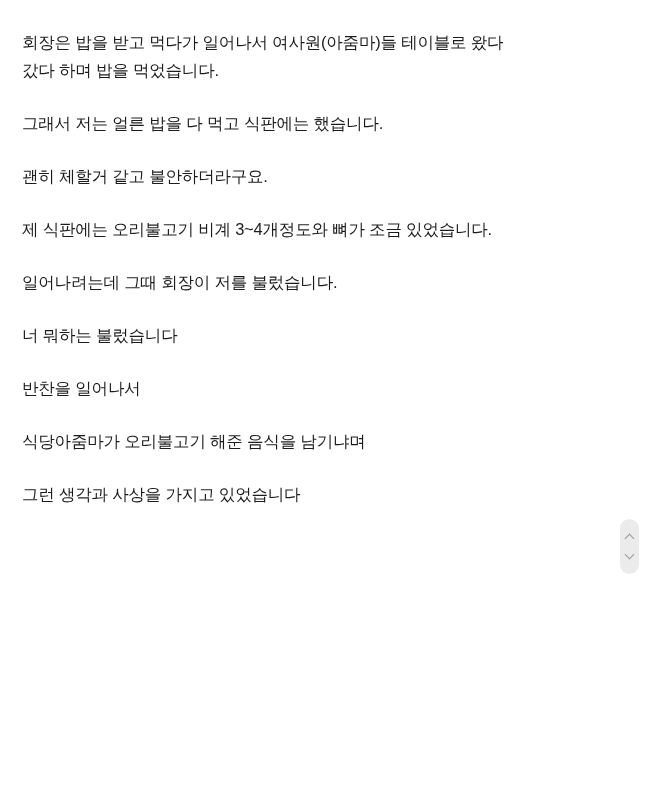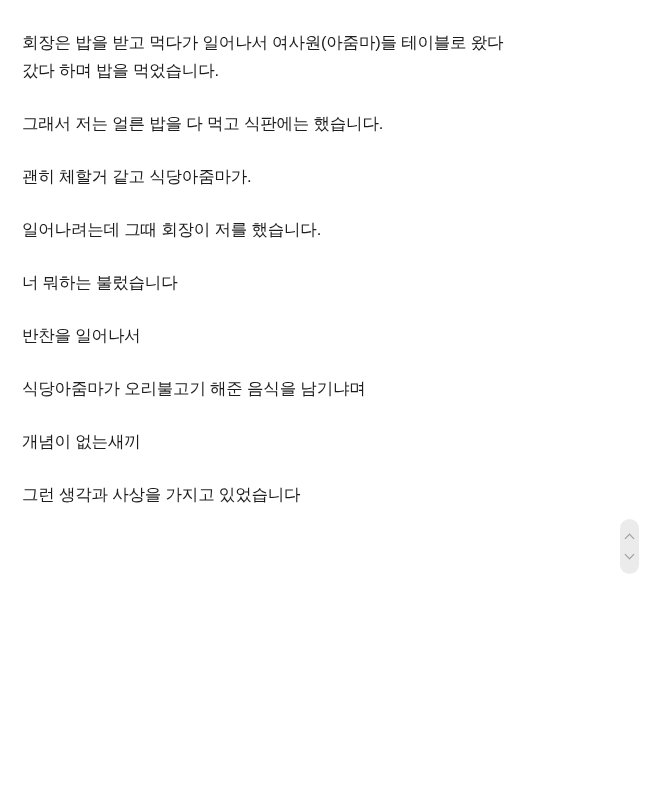--- a/index.html
+++ b/index.html
@@ -70,26 +70,26 @@
   }
 </style>
 </head>
 <body>
 
 <div class="page">
 
   <p class="para">회장은 밥을 받고 먹다가 일어나서 여사원(아줌마)들 테이블로 왔다
 갔다 하며 밥을 먹었습니다.</p>
   <p class="para">그래서 저는 얼른 밥을 다 먹고 식판에는 했습니다.</p>
-  <p class="para">괜히 체할거 같고 식당아줌마가.</p>
-  <p class="para">일어나려는데 그때 회장이 저를 했습니다.</p>
+  <p class="para">괜히 체할거 같고 불안하더라구요.</p>
+  <p class="para">제 식판에는 오리불고기 비계 3~4개정도와 뼈가 조금 있었습니다.</p>
+  <p class="para">일어나려는데 그때 회장이 저를 불렀습니다.</p>
   <p class="para">너 뭐하는 불렀습니다</p>
   <p class="para">반찬을 일어나서</p>
   <p class="para">식당아줌마가 오리불고기 해준 음식을 남기냐며</p>
-  <p class="para">개념이 없는새끼</p>
   <p class="para">그런 생각과 사상을 가지고 있었습니다</p>
 
   <div class="scroll-pill">
     <span class="chev up"></span>
     <span class="chev down"></span>
   </div>
 
 </div>
 
 </body></html>

